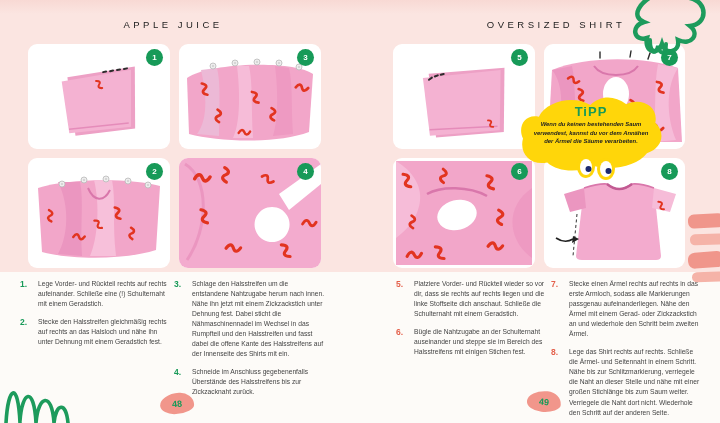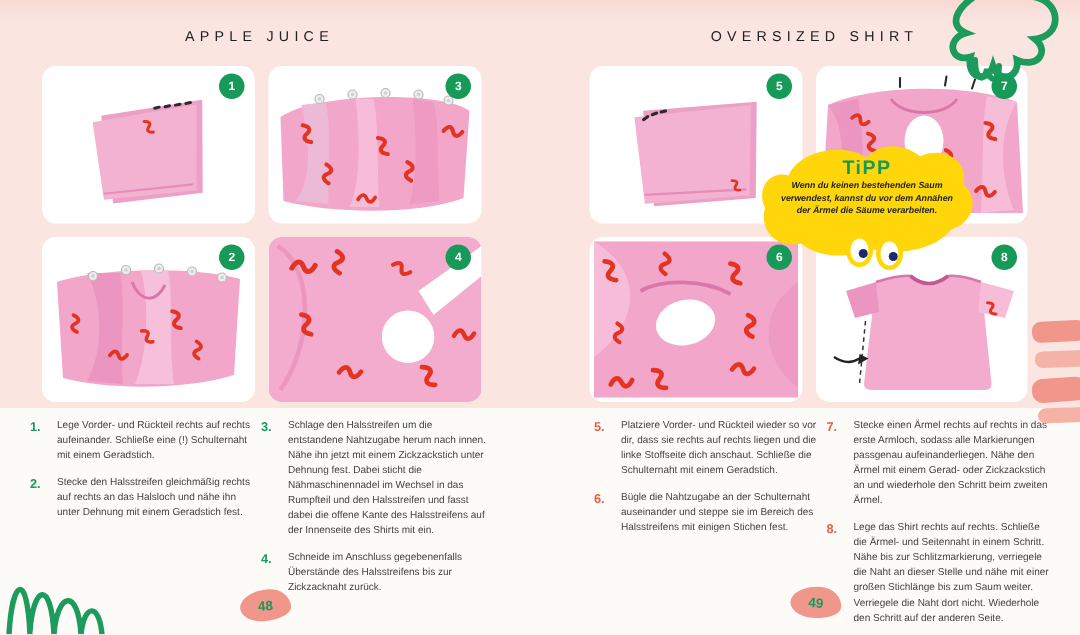--- a/index.html
+++ b/index.html
@@ -3,38 +3,38 @@
 <meta charset="utf-8">
 <style>
   html,body{margin:0;padding:0;}
   body{font-family:"Liberation Sans",sans-serif;background:#fff;}
   #spread{position:relative;width:720px;height:423px;overflow:hidden;background:var(--paper,#fdfbf8);}
   #photo-band{position:absolute;left:0;top:0;width:720px;height:272px;
     background:linear-gradient(180deg,#f8d9d4 0px,var(--bgpink,#fbe5e1) 14px);}
   .page-header{position:absolute;top:19px;text-align:center;font-size:9.5px;font-weight:normal;
     letter-spacing:3.5px;color:var(--headertext,#222);}
   #header-left{left:28px;width:290px;}
-  #header-right{left:397px;width:292px;}
+  #header-right{left:410px;width:292px;}
   .photo-card{position:absolute;background:#fff;border-radius:9px;overflow:hidden;}
   .photo-card svg{position:absolute;left:0;top:0;}
   .badge{position:absolute;top:5px;right:7px;width:17px;height:17px;border-radius:50%;
     background:var(--green,#179a58);color:#fff;font-size:8px;font-weight:bold;
     display:flex;align-items:center;justify-content:center;z-index:3;}
   .steps-col{position:absolute;top:279px;}
   .step{display:grid;grid-template-columns:14px 1fr;gap:4px;margin-bottom:8px;}
   .step-num{font-size:8.5px;font-weight:bold;line-height:1.25;}
   .left-pg .step-num{color:var(--green,#179a58);}
   .right-pg .step-num{color:var(--coral,#e4604b);}
   .step-text{font-size:6.7px;line-height:1.5;color:var(--bodytext,#444);}
   .page-blob{position:absolute;width:34px;height:21px;background:var(--salmon,#f1968b);
     border-radius:58% 42% 55% 45% / 55% 60% 40% 45%;display:flex;align-items:center;
     justify-content:center;color:var(--green,#179a58);font-size:9px;font-weight:bold;}
   #blob-48{left:160px;top:393px;transform:rotate(-4deg);}
   #blob-49{left:527px;top:391px;transform:rotate(5deg);}
-  #tip-bubble{position:absolute;left:503px;top:97px;width:152px;height:88px;z-index:5;}
+  #tip-bubble{position:absolute;left:516px;top:97px;width:152px;height:88px;z-index:5;}
   #tip-bubble .blob-svg{position:absolute;left:0;top:0;}
   #tip-title{position:absolute;left:0;top:7px;width:150px;text-align:center;
     color:var(--green,#179a58);font-size:13px;font-weight:bold;letter-spacing:1px;}
   #tip-text{position:absolute;left:16px;top:23px;width:118px;text-align:center;
     font-size:5.9px;line-height:1.45;font-style:italic;font-weight:bold;color:#222;}
   .doodle{position:absolute;}
   #flower-doodle{right:2px;top:0;}
   #arches-doodle{left:2px;bottom:0;}
   #brush-strokes{right:0;top:212px;}
   #googly-eyes{position:absolute;left:58px;top:58px;width:44px;height:26px;}

